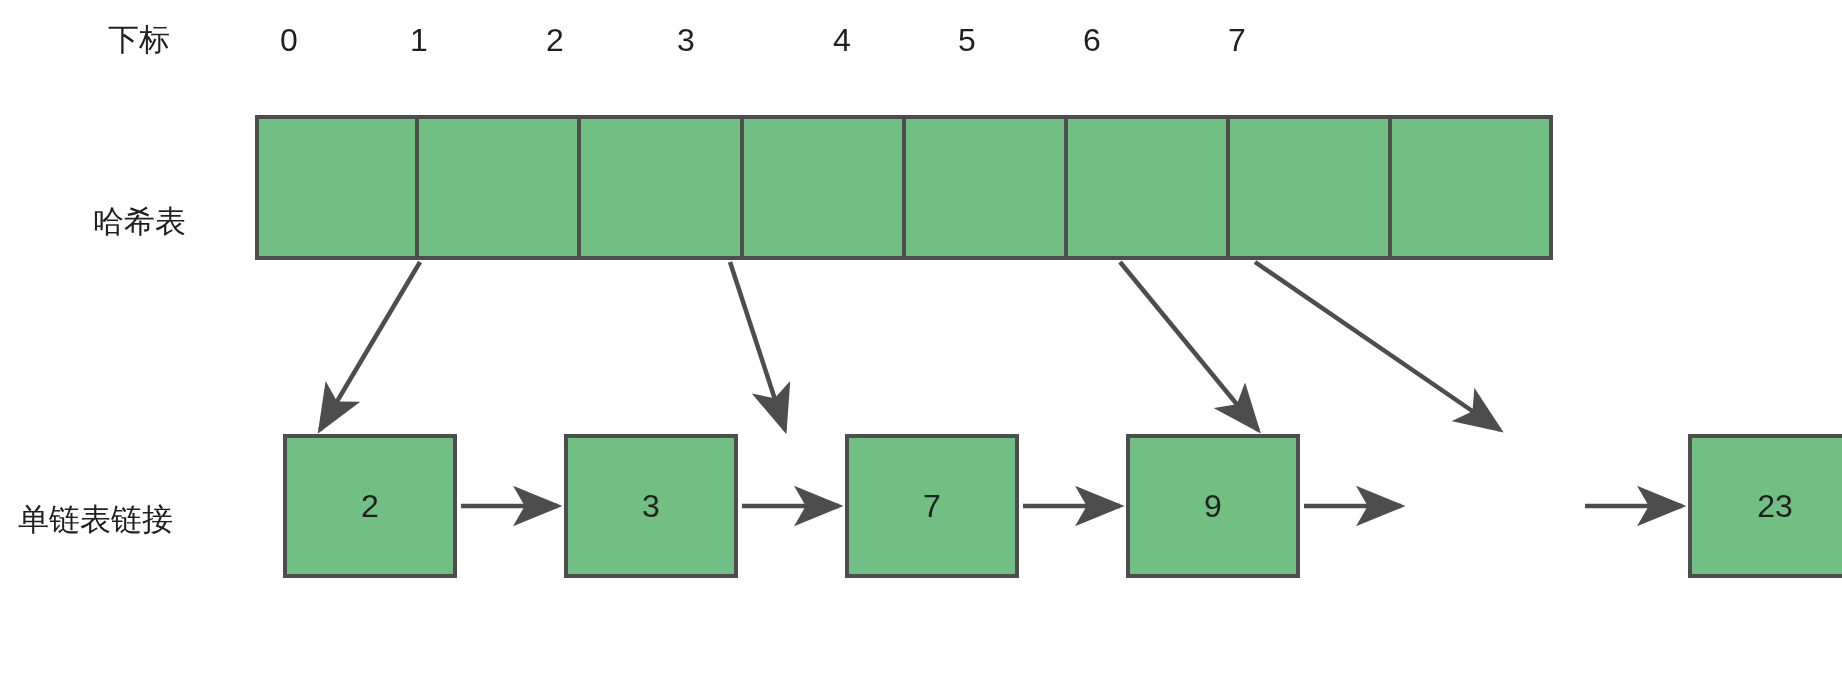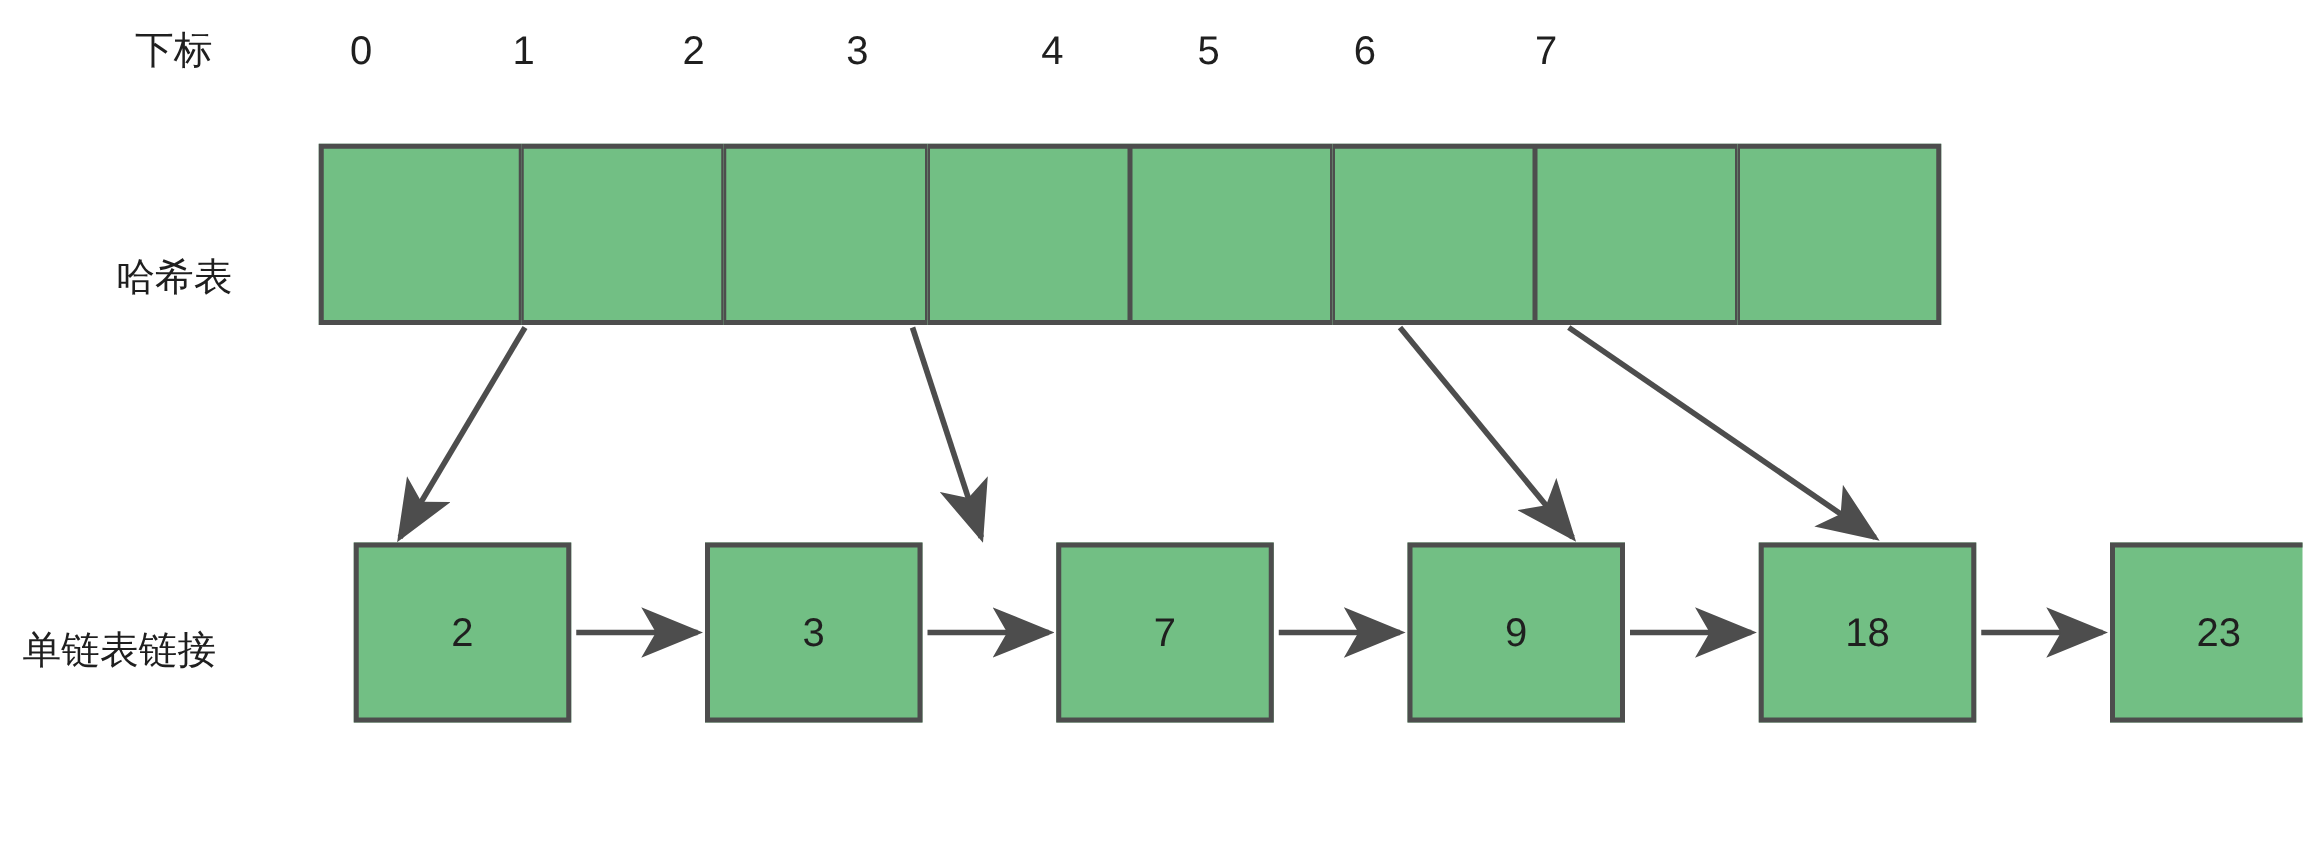--- a/index.html
+++ b/index.html
@@ -104,21 +104,20 @@
     <div class="hash-cell"></div>
     <div class="hash-cell"></div>
     <div class="hash-cell"></div>
   </div>
 
   <div id="node-row">
     <div class="node" style="left:0px">2</div>
     <div class="node" style="left:281px">3</div>
     <div class="node" style="left:562px">7</div>
     <div class="node" style="left:843px">9</div>
-    <div class="node" style="left:1124px">18</div>
     <div class="node" style="left:1405px">23</div>
   </div>
 
   <svg id="links" viewBox="0 0 1842 678">
     <defs>
       <marker id="ah" markerWidth="11" markerHeight="9" refX="10" refY="4.5" orient="auto" markerUnits="strokeWidth">
         <path d="M0,0 L11,4.5 L0,9 L2.6,4.5 z" fill="#4D4D4D"></path>
       </marker>
     </defs>
 

